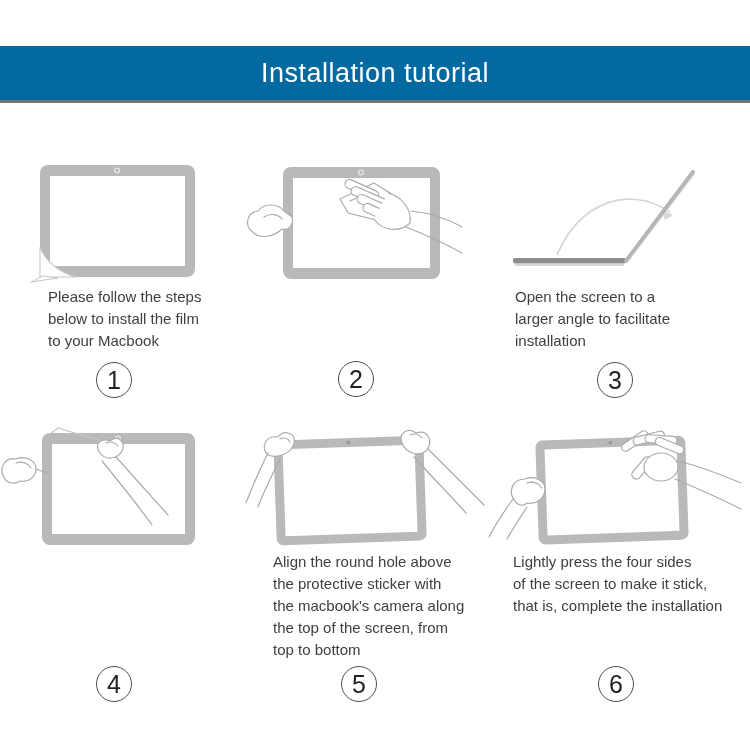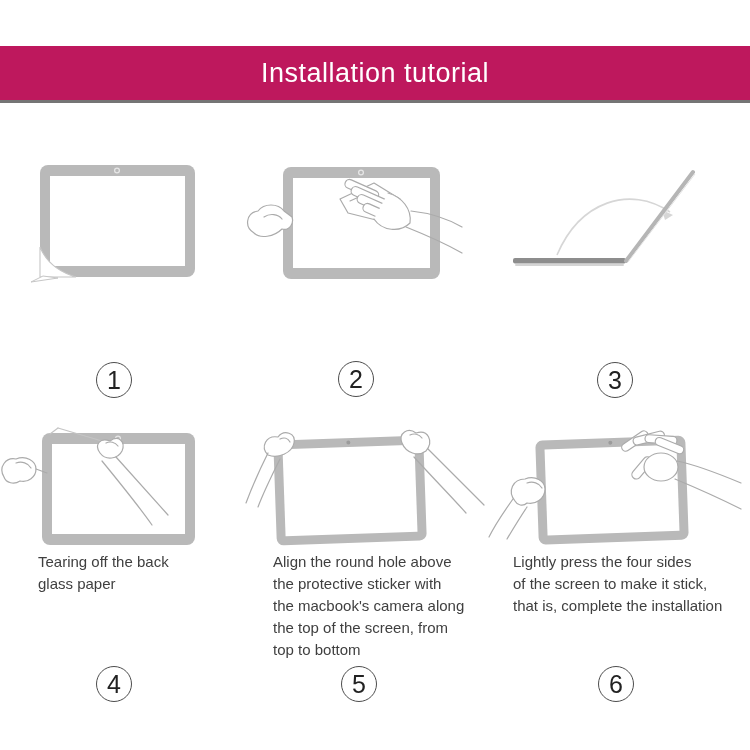--- a/index.html
+++ b/index.html
@@ -2,21 +2,21 @@
 <html><head>
 <meta charset="utf-8">
 <style>
   html,body{margin:0;padding:0;background:#fff;}
   .canvas{
     position:relative;width:750px;height:750px;background:#ffffff;
     font-family:"Liberation Sans",sans-serif;overflow:hidden;
   }
   .banner{
     position:absolute;left:0;top:46px;width:750px;height:54px;
-    background:#be185d;border-bottom:3px solid #757575;
+    background:#0369a1;border-bottom:3px solid #757575;
     display:flex;align-items:center;justify-content:center;
   }
   .banner-title{color:#ffffff;font-size:27px;letter-spacing:0.5px;}
   .illus{position:absolute;overflow:visible;}
   .caption{
     position:absolute;font-size:15px;line-height:22px;color:#3f3f3f;
     white-space:pre-line;
   }
   .stepnum{
     position:absolute;width:34px;height:34px;border:1.5px solid #4d4d4d;
@@ -135,22 +135,26 @@
       <path d="M190,54 C214,64 236,74 256,84" fill="none"></path>
     </g>
     <g class="lineart" fill="#ffffff">
       <path d="M30,76 C22,66 28,54 40,54 C50,50 60,56 60,64 C60,74 50,80 42,78 C38,82 32,80 30,76 Z"></path>
       <path d="M42,58 C48,56 54,58 57,63" fill="none"></path>
       <path d="M28,74 C18,88 10,100 4,112" fill="none"></path>
       <path d="M42,82 C34,94 28,104 22,114" fill="none"></path>
     </g>
   </svg>
 
-  <div class="caption" style="left:38px;top:551px;width:220px">Tearing off the back
-glass paper</div>
+  <div class="caption" style="left:48px;top:286px;width:220px">Please follow the steps
+below to install the film
+to your Macbook</div>
+  <div class="caption" style="left:515px;top:286px;width:225px">Open the screen to a
+larger angle to facilitate
+installation</div>
   <div class="caption" style="left:273px;top:551px;width:235px">Align the round hole above
 the protective sticker with
 the macbook's camera along
 the top of the screen, from
 top to bottom</div>
   <div class="caption" style="left:513px;top:551px;width:240px">Lightly press the four sides
 of the screen to make it stick,
 that is, complete the installation</div>
 
   <div class="stepnum" style="left:96px;top:362px">1</div>

